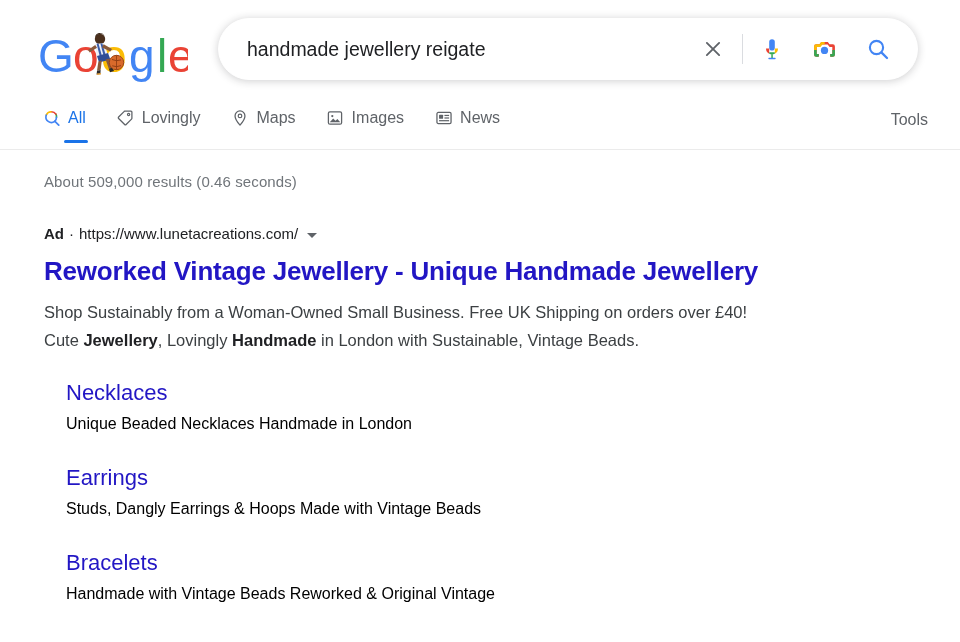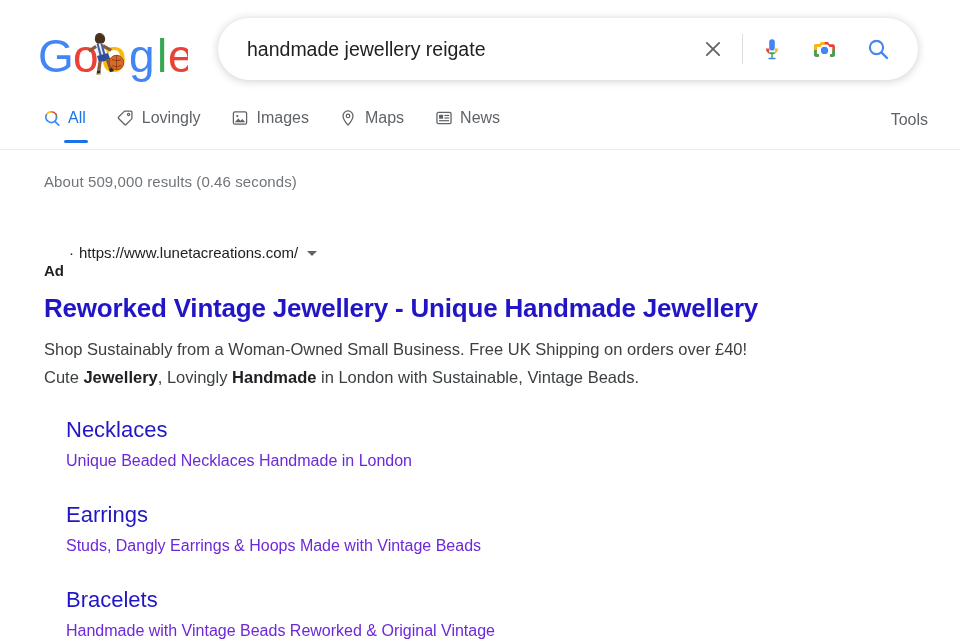--- a/index.html
+++ b/index.html
@@ -159,21 +159,20 @@
     align-items: center;
     font-size: 15px;
     color: #202124;
     line-height: 20px;
   }
   .ad-badge {
     font-weight: bold;
     color: #202124;
     font-size: 15px;
     margin-right: 4px;
-    margin-top: 37px;
   }
   .ad-dot { color: #202124; margin: 0 5px 0 1px; font-size: 15px; }
   .ad-url { color: #202124; font-size: 15px; }
   .ad-caret {
     display: inline-block;
     margin-left: 9px;
     width: 0; height: 0;
     border-left: 5px solid transparent;
     border-right: 5px solid transparent;
     border-top: 5px solid #5f6368;
@@ -211,21 +210,21 @@
     font-size: 22px;
     line-height: 26px;
     color: #2216c4;
     text-decoration: none;
     cursor: pointer;
   }
   .sitelink-desc {
     margin-top: 7px;
     font-size: 16px;
     line-height: 21px;
-    color: #6d28d9;
+    color: #000000;
   }
 </style>
 </head>
 <body>
 
 <div id="page">
 
   <div class="header">
 
     <div class="logo-wrap">
@@ -341,36 +340,36 @@
           <path d="M11.6 2.8 H20 a1.2 1.2 0 0 1 1.2 1.2 v8.4 a1.6 1.6 0 0 1 -.5 1.1 l-7.2 7.2 a1.4 1.4 0 0 1 -2 0 l-8 -8 a1.4 1.4 0 0 1 0 -2 l7.2 -7.2 a1.6 1.6 0 0 1 .9 -.7 z" fill="none" stroke="#5f6368" stroke-width="1.7" stroke-linejoin="round"></path>
           <circle cx="16.8" cy="7.2" r="1.5" fill="none" stroke="#5f6368" stroke-width="1.6"></circle>
         </svg>
       </span>
       <span>Lovingly</span>
     </div>
 
     <div class="tab">
       <span class="tab-ico">
         <svg width="18" height="18" viewBox="0 0 24 24">
+          <path d="M12 2.6 a6.6 6.6 0 0 1 6.6 6.6 c0 4.8 -6.6 12.2 -6.6 12.2 S5.4 14 5.4 9.2 A6.6 6.6 0 0 1 12 2.6 z" fill="none" stroke="#5f6368" stroke-width="1.7" stroke-linejoin="round"></path>
+          <circle cx="12" cy="9.2" r="2.4" fill="none" stroke="#5f6368" stroke-width="1.6"></circle>
+        </svg>
+      </span>
+      <span>Maps</span>
+    </div>
+
+    <div class="tab">
+      <span class="tab-ico">
+        <svg width="18" height="18" viewBox="0 0 24 24">
           <rect x="3.2" y="3.8" width="17.6" height="16.4" rx="2" fill="none" stroke="#5f6368" stroke-width="1.7"></rect>
           <circle cx="8.4" cy="9.4" r="1.5" fill="#5f6368"></circle>
           <path d="M5 17.6 l4.6 -5 l3 3.2 l2.6 -2.6 l3.8 4.4 z" fill="#5f6368"></path>
         </svg>
       </span>
       <span>Images</span>
-    </div>
-
-    <div class="tab">
-      <span class="tab-ico">
-        <svg width="18" height="18" viewBox="0 0 24 24">
-          <path d="M12 2.6 a6.6 6.6 0 0 1 6.6 6.6 c0 4.8 -6.6 12.2 -6.6 12.2 S5.4 14 5.4 9.2 A6.6 6.6 0 0 1 12 2.6 z" fill="none" stroke="#5f6368" stroke-width="1.7" stroke-linejoin="round"></path>
-          <circle cx="12" cy="9.2" r="2.4" fill="none" stroke="#5f6368" stroke-width="1.6"></circle>
-        </svg>
-      </span>
-      <span>Maps</span>
     </div>
 
     <div class="tab">
       <span class="tab-ico">
         <svg width="18" height="18" viewBox="0 0 24 24">
           <rect x="2.6" y="4.6" width="18.8" height="14.8" rx="1.8" fill="none" stroke="#5f6368" stroke-width="1.7"></rect>
           <rect x="5.4" y="7.6" width="5.4" height="5.4" rx=".8" fill="#5f6368"></rect>
           <rect x="12.6" y="7.8" width="6.2" height="1.6" fill="#5f6368"></rect>
           <rect x="12.6" y="11.2" width="6.2" height="1.6" fill="#5f6368"></rect>
           <rect x="5.4" y="14.8" width="13.4" height="1.6" fill="#5f6368"></rect>

